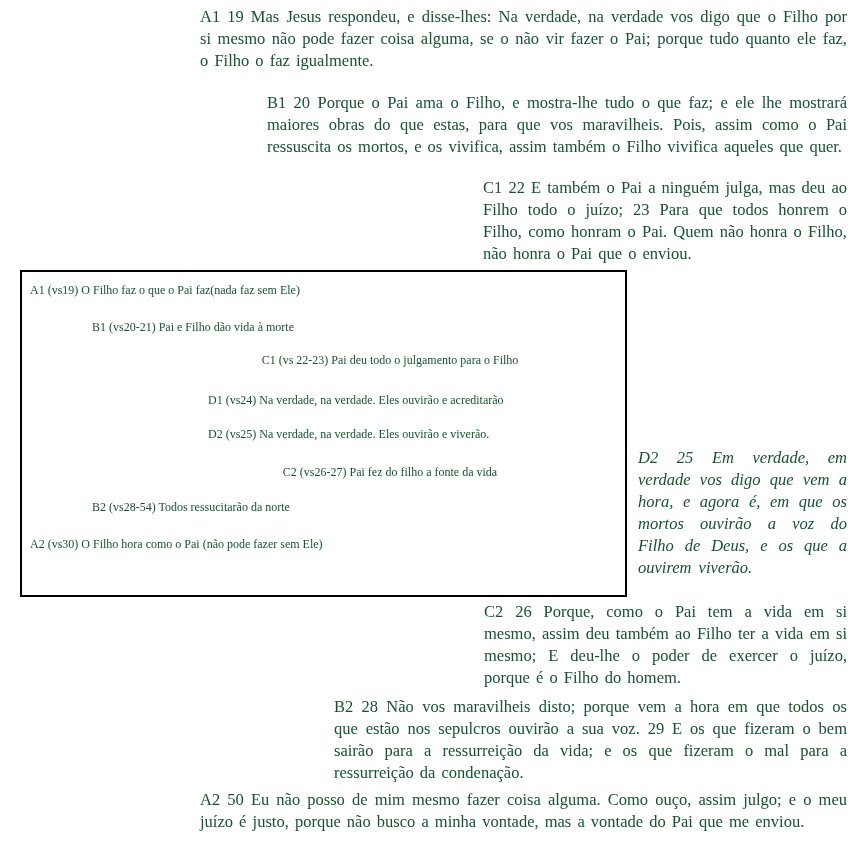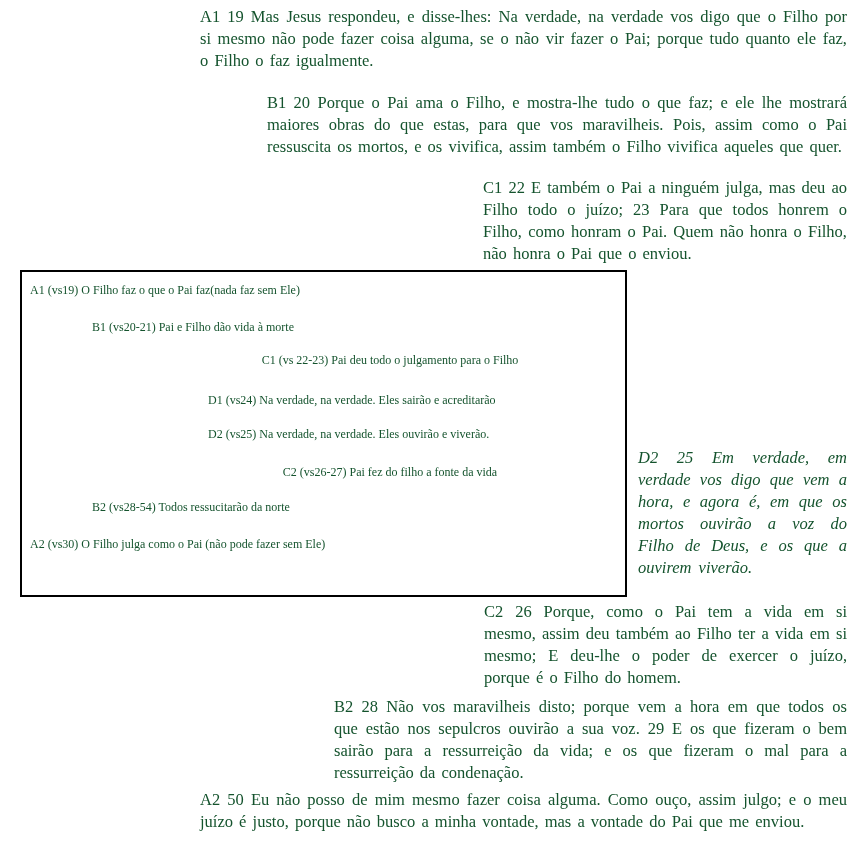--- a/index.html
+++ b/index.html
@@ -66,25 +66,25 @@
 <div id="page">
 
   <p class="para" id="p1">A1 19 Mas Jesus respondeu, e disse-lhes: Na verdade, na verdade vos digo que o Filho por si mesmo não pode fazer coisa alguma, se o não vir fazer o Pai; porque tudo quanto ele faz, o Filho o faz igualmente.</p>
   <p class="para" id="p2">B1 20 Porque o Pai ama o Filho, e mostra-lhe tudo o que faz; e ele lhe mostrará maiores obras do que estas, para que vos maravilheis. Pois, assim como o Pai ressuscita os mortos, e os vivifica, assim também o Filho vivifica aqueles que quer.</p>
   <p class="para" id="p3">C1 22 E também o Pai a ninguém julga, mas deu ao Filho todo o juízo; 23 Para que todos honrem o Filho, como honram o Pai. Quem não honra o Filho, não honra o Pai que o enviou.</p>
 
   <div id="chiasm-box">
     <div class="entry lvl0">A1 (vs19) O Filho faz o que o Pai faz(nada faz sem Ele)</div>
     <div class="entry lvl1">B1 (vs20-21) Pai e Filho dão vida à morte</div>
     <div class="entry lvl2">C1 (vs 22-23) Pai deu todo o julgamento para o Filho</div>
-    <div class="entry lvl3">D1 (vs24) Na verdade, na verdade. Eles sairão e acreditarão</div>
+    <div class="entry lvl3">D1 (vs24) Na verdade, na verdade. Eles ouvirão e acreditarão</div>
     <div class="entry lvl3">D2 (vs25) Na verdade, na verdade. Eles ouvirão e viverão.</div>
     <div class="entry lvl2">C2 (vs26-27) Pai fez do filho a fonte da vida</div>
     <div class="entry lvl1">B2 (vs28-54) Todos ressucitarão da norte</div>
-    <div class="entry lvl0">A2 (vs30) O Filho julga como o Pai (não pode fazer sem Ele)</div>
+    <div class="entry lvl0">A2 (vs30) O Filho hora como o Pai (não pode fazer sem Ele)</div>
   </div>
 
   <p class="para" id="p5">D2 25 Em verdade, em verdade vos digo que vem a hora, e agora é, em que os mortos ouvirão a voz do Filho de Deus, e os que a ouvirem viverão.</p>
   <p class="para" id="p6">C2 26 Porque, como o Pai tem a vida em si mesmo, assim deu também ao Filho ter a vida em si mesmo; E deu-lhe o poder de exercer o juízo, porque é o Filho do homem.</p>
   <p class="para" id="p7">B2 28 Não vos maravilheis disto; porque vem a hora em que todos os que estão nos sepulcros ouvirão a sua voz. 29 E os que fizeram o bem sairão para a ressurreição da vida; e os que fizeram o mal para a ressurreição da condenação.</p>
   <p class="para" id="p8">A2 50 Eu não posso de mim mesmo fazer coisa alguma. Como ouço, assim julgo; e o meu juízo é justo, porque não busco a minha vontade, mas a vontade do Pai que me enviou.</p>
 
 </div>
 
 </body></html>

